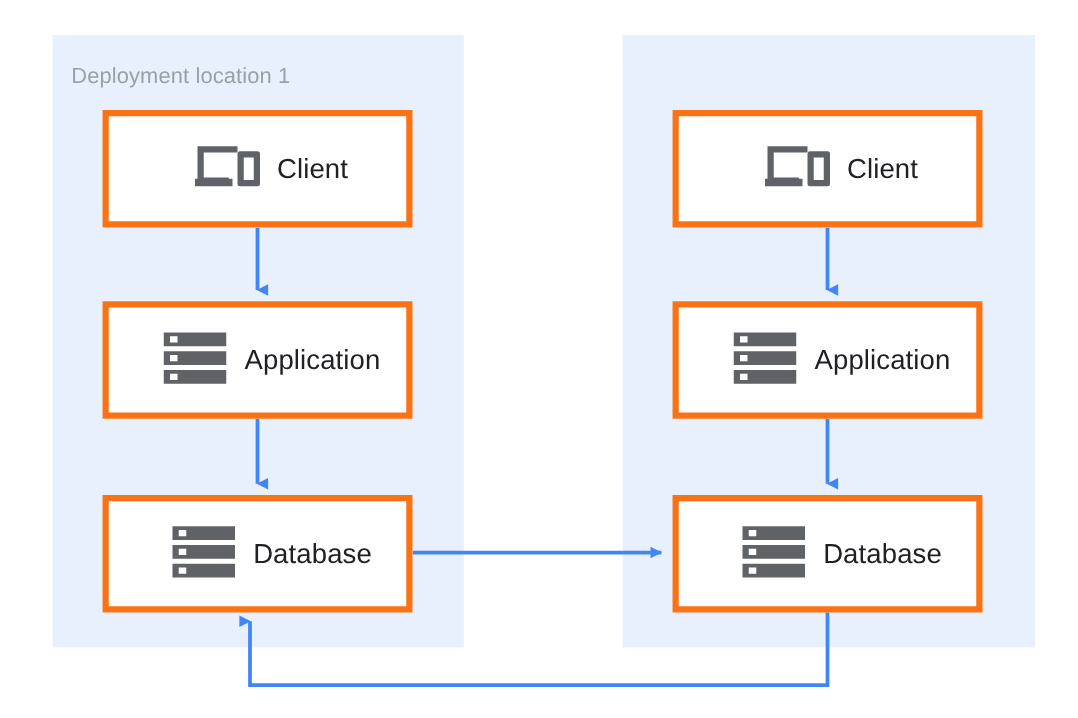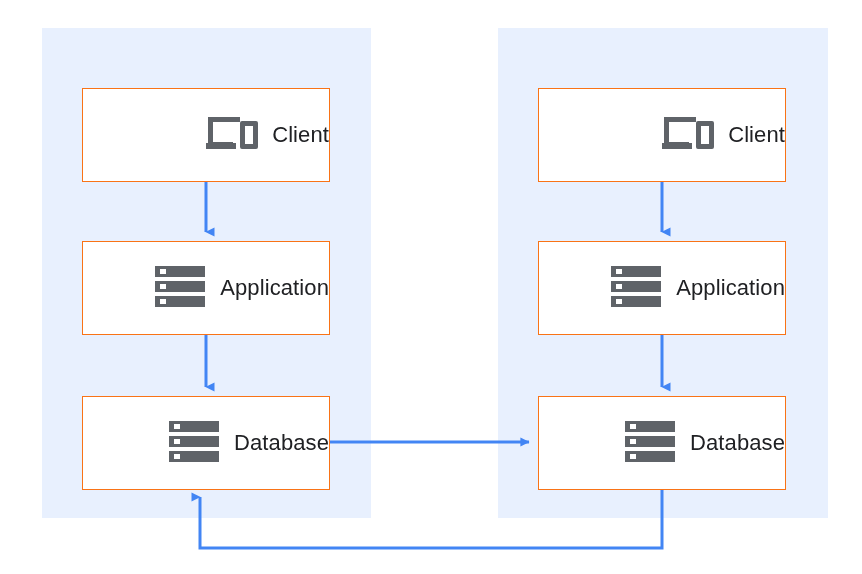--- a/index.html
+++ b/index.html
@@ -21,25 +21,25 @@
     font-size:17.5px;
     font-family:"Liberation Sans", sans-serif;
     white-space:nowrap;
     letter-spacing:0.1px;
   }
 
   .node{
     position:absolute;
     width:248px;height:94px;
     background:#FFFFFF;
-    border:1px solid #f97316;
+    border:5px solid #f97316;
     box-sizing:border-box;
     display:flex;
     align-items:center;
-    justify-content:flex-end;
+    justify-content:center;
   }
   .node .ico{
     flex:0 0 auto;
     margin-left:22px;
     margin-right:14px;
     display:block;
   }
   .node .label{
     font-size:22px;
     color:#202124;
@@ -57,20 +57,21 @@
   }
 </style>
 </head>
 <body>
 
 <div id="stage">
 
   <div class="zone" style="left:42px;top:28px;width:329px;height:490px;"></div>
   <div class="zone" style="left:498px;top:28px;width:330px;height:490px;"></div>
 
+  <div class="zone-label" style="left:57px;top:50px;">Deployment location 1</div>
 
   <svg class="edges" viewBox="0 0 862 574">
     <defs>
       <marker id="arrowDown" markerWidth="10" markerHeight="10" refX="5" refY="9" orient="auto" markerUnits="userSpaceOnUse">
         <path d="M0.4,0.5 L9.6,0.5 L5,9.6 Z" fill="#4285F4"></path>
       </marker>
       <marker id="arrowRight" markerWidth="10" markerHeight="10" refX="9" refY="5" orient="auto" markerUnits="userSpaceOnUse">
         <path d="M0.4,0.4 L9.6,5 L0.4,9.6 Z" fill="#4285F4"></path>
       </marker>
       <marker id="arrowUp" markerWidth="10" markerHeight="10" refX="5" refY="9" orient="auto" markerUnits="userSpaceOnUse">

